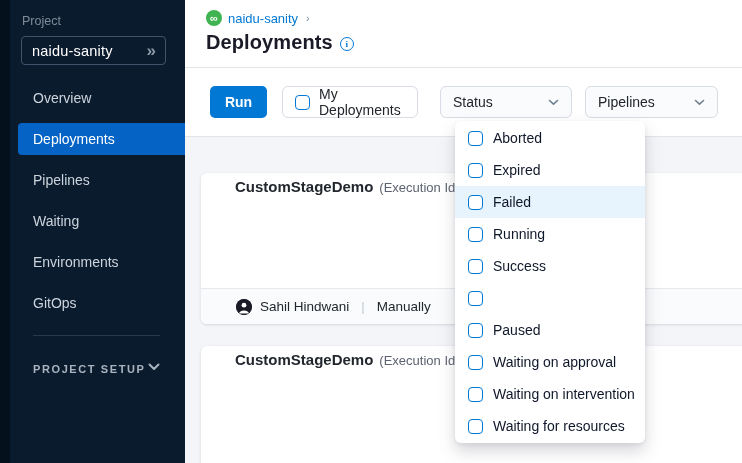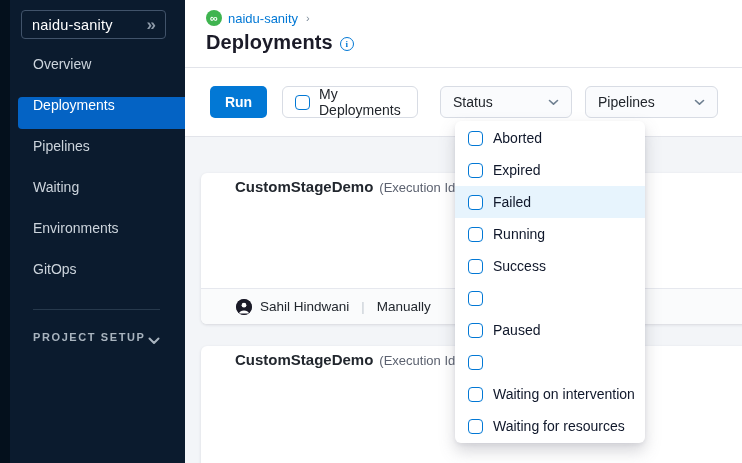--- a/index.html
+++ b/index.html
@@ -15,27 +15,27 @@
   .project-label { color: #7e8b97; font-size: 12.5px; margin: 4px 0 8px 12px; }
   .project-select {
     margin-left: 11px; width: 145px; height: 29px; border: 1px solid #41536a;
     border-radius: 4px; display: flex; align-items: center; justify-content: space-between;
     padding: 0 9px 0 10px; cursor: pointer;
   }
   .project-select .val { color: #fff; font-size: 14.5px; font-weight: 500; letter-spacing: .2px; }
   .project-select .dbl { color: #8d9aa8; font-size: 17px; line-height: 1; font-weight: 700; }
   .nav { margin-top: 17px; }
   .nav-item {
-    height: 32px; margin: 0 0 9px 8px; padding-left: 15px; display: flex; 
+    height: 32px; margin: 0 0 9px 8px; padding-left: 15px; display: flex; align-items: center;
     color: #ccd4dc; font-size: 14px; cursor: pointer; border-radius: 4px 0 0 4px;
   }
   .nav-item.selected { background: #0463c4; color: #fff; }
   .sidebar-divider { border-top: 1px solid #27394c; margin: 16px 25px 0 23px; }
   .setup-row {
-    margin: 21px 25px 0 23px; display: flex; align-items: flex-start; justify-content: space-between;
+    margin: 21px 25px 0 23px; display: flex; align-items: flex-end; justify-content: space-between;
     color: #a9b4bf; cursor: pointer;
   }
   .setup-row .lbl { font-size: 11px; font-weight: 700; letter-spacing: 1.6px; }
   
   .main { flex: 1; min-width: 0; display: flex; flex-direction: column; background: #fff; }
   .page-header { height: 68px; border-bottom: 1px solid #e2e4ea; padding: 10px 0 0 21px; }
   .breadcrumb { display: flex; align-items: center; gap: 6px; }
   .cd-icon {
     width: 16px; height: 16px; border-radius: 50%; background: #3fb450; color: #fff;
     display: flex; align-items: center; justify-content: center;
@@ -107,20 +107,21 @@
   .menu-item .m-lbl { font-size: 14px; color: #0f172a; }
 </style>
 </head>
 <body>
 
 <div class="app">
 
   <div class="module-strip"></div>
 
   <div class="sidebar">
+    <div class="project-label">Project</div>
     <div class="project-select">
       <span class="val">naidu-sanity</span>
       <span class="dbl">»</span>
     </div>
     <div class="nav">
       <div class="nav-item">
           <span>Overview</span>
         </div>
       <div class="nav-item selected">
           <span>Deployments</span>
@@ -245,20 +246,21 @@
     </div>
     <div class="menu-item">
       <span class="checkbox"></span>
     </div>
     <div class="menu-item">
       <span class="checkbox"></span>
       <span class="m-lbl">Paused</span>
     </div>
     <div class="menu-item">
       <span class="checkbox"></span>
+      <span class="m-lbl">Waiting on approval</span>
     </div>
     <div class="menu-item">
       <span class="checkbox"></span>
       <span class="m-lbl">Waiting on intervention</span>
     </div>
     <div class="menu-item">
       <span class="checkbox"></span>
       <span class="m-lbl">Waiting for resources</span>
     </div>
   </div>

